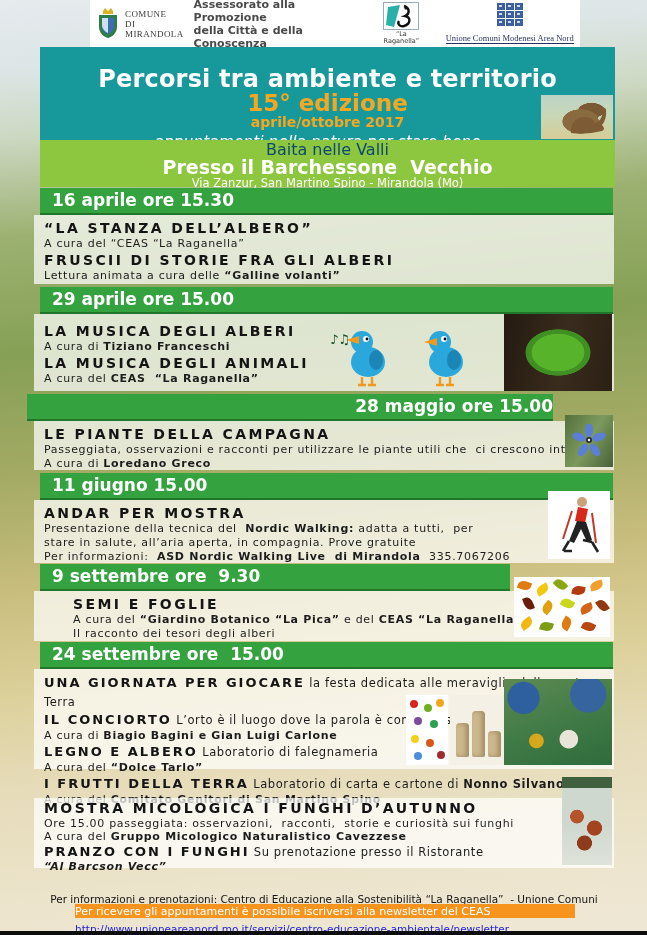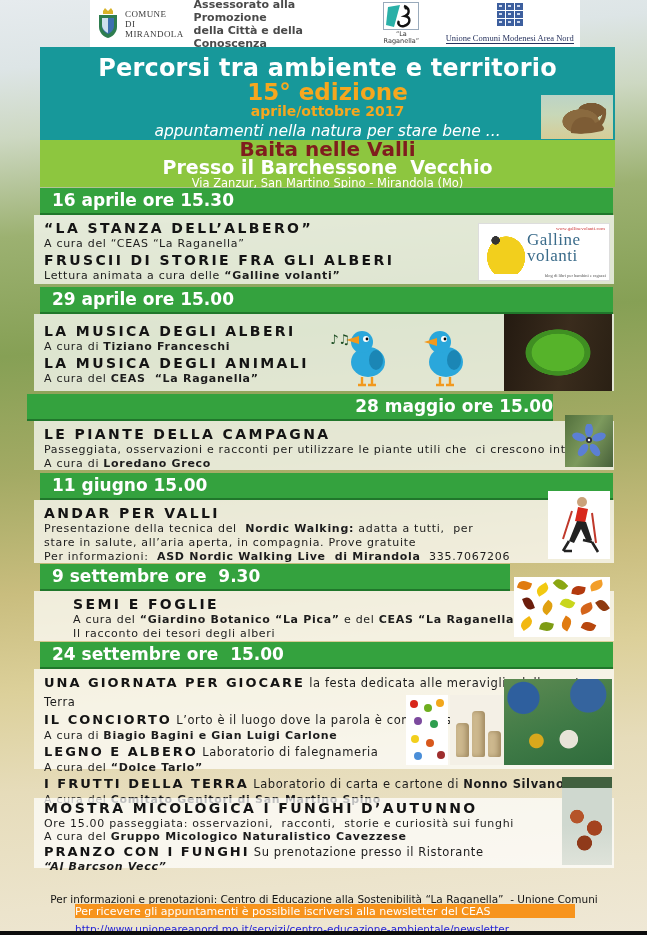--- a/index.html
+++ b/index.html
@@ -19,32 +19,32 @@
   .raganella .logo-box{width:34px;height:26px;margin:0 auto;border:1px solid #9ab;position:relative;background:#fff;overflow:hidden;}
   .raganella .caption{font-size:6.5px;color:#333;line-height:7px;margin-top:1px;}
   .unione{width:150px;text-align:center;margin-left:10px;}
   .unione .grid{display:grid;grid-template-columns:repeat(3,8px);grid-gap:1px;justify-content:center;}
   .unione .grid i{width:8px;height:7px;background:#3d5f9e;display:block;position:relative;}
   .unione .grid i::after{content:"";position:absolute;left:2px;top:2px;width:3px;height:2px;background:#cfd9ee;}
   .unione .caption{font-family:"Liberation Serif","DejaVu Serif",serif;font-size:8.5px;color:#27335e;border-bottom:1px solid #27335e;display:inline-block;margin-top:2px;line-height:10px;}
 
   
   .title-block{left:40px;top:47px;width:575px;height:93px;background:#17989a;text-align:center;color:#fff;}
-  .main-title{font-size:24px;font-weight:bold;line-height:26px;margin-top:8px;letter-spacing:.2px;}
+  .main-title{font-size:24px;font-weight:bold;line-height:26px;margin-top:19px;letter-spacing:.2px;}
   .edition{font-size:23px;font-weight:bold;color:#f6a71f;line-height:23px;}
   .edition-dates{font-size:14px;font-weight:bold;color:#f6a71f;line-height:15px;}
   .tagline{font-size:15.5px;font-style:italic;color:#fff;line-height:18px;margin-top:3px;}
   .hare{right:2px;bottom:1px;width:72px;height:44px;background:
      radial-gradient(ellipse at 55% 60%, #8a6a3f 0 32%, transparent 33%),
      radial-gradient(ellipse at 70% 35%, #7a5a34 0 18%, transparent 19%),
      linear-gradient(#bcd3c6 0%, #c8d8b8 45%, #d6cc96 100%);}
 
   
   .venue-block{left:40px;top:140px;width:575px;height:47px;background:#8dc63f;text-align:center;}
-  .venue-name{font-size:20px;font-weight:bold;color:#7f1d1d;line-height:17px;margin-top:1px;}
+  .venue-name{font-size:16px;font-weight:normal;color:#0c4a6e;line-height:17px;margin-top:1px;}
   .venue-place{font-size:19px;font-weight:bold;color:#fff;line-height:19px;white-space:pre-wrap;}
   .venue-addr{font-size:11.5px;color:#fff;line-height:12px;}
 
   
   .date-bar{background:#34a23e;border-bottom:2px solid #20772b;color:#fff;font-weight:bold;font-size:17px;line-height:25px;padding-left:12px;box-sizing:border-box;white-space:pre-wrap;}
 
   
   .sec{background:rgba(255,255,255,.72);box-sizing:border-box;padding:4px 10px;}
   .ev-title{font-weight:bold;color:#141414;font-size:14px;letter-spacing:2.4px;line-height:18px;white-space:pre-wrap;}
   .ev-title.sm{font-size:13px;letter-spacing:2px;}
@@ -180,26 +180,20 @@
     <div class="venue-place">Presso il Barchessone  Vecchio</div>
     <div class="venue-addr">Via Zanzur, San Martino Spino - Mirandola (Mo)</div>
   </div>
 
   <div class="abs date-bar" style="left:40px;top:188px;width:573px;height:27px;">16 aprile ore 15.30</div>
   <div class="abs sec" style="left:34px;top:215px;width:580px;height:69px;position:absolute;">
     <div class="ev-title">“LA STANZA DELL’ALBERO”</div>
     <div class="ev-sub">A cura del “CEAS “La Raganella”</div>
     <div class="ev-title">FRUSCII DI STORIE FRA GLI ALBERI</div>
     <div class="ev-sub"><span>Lettura animata a cura delle </span><b>“Galline volanti”</b></div>
-    <div class="abs galline-box">
-      <span class="galline-url">www.gallinevolanti.com</span>
-      <span class="galline-hen"></span>
-      <span class="galline-name"><span>Galline</span><br><span>volanti</span></span>
-      <span class="galline-sub">blog di libri per bambini e ragazzi</span>
-    </div>
   </div>
 
   <div class="abs date-bar" style="left:40px;top:287px;width:573px;height:27px;">29 aprile ore 15.00</div>
   <div class="abs sec" style="left:34px;top:314px;width:580px;height:77px;">
     <div class="ev-title" style="margin-top:4px;">LA MUSICA DEGLI ALBERI</div>
     <div class="ev-sub"><span>A cura di </span><b>Tiziano Franceschi</b></div>
     <div class="ev-title">LA MUSICA DEGLI ANIMALI</div>
     <div class="ev-sub"><span>A cura del </span><b>CEAS  “La Raganella”</b></div>
     <div class="abs birds">
       <span class="note">♪♫</span>
@@ -238,21 +232,21 @@
             <ellipse cx="7" cy="13" rx="4" ry="7" transform="rotate(288 7 13)"></ellipse>
           </g>
         <circle cx="17" cy="16" r="3" fill="#2a2a3a"></circle>
           <circle cx="17" cy="16" r="1.2" fill="#fff"></circle>
       </svg>
     </div>
   </div>
 
   <div class="abs date-bar" style="left:40px;top:473px;width:573px;height:27px;">11 giugno 15.00</div>
   <div class="abs sec" style="left:34px;top:500px;width:580px;height:63px;">
-    <div class="ev-title">ANDAR PER VALLI</div>
+    <div class="ev-title">ANDAR PER MOSTRA</div>
     <div class="ev-sub" style="width:440px;"><span>Presentazione della tecnica del  </span><b>Nordic Walking:</b><span> adatta a tutti,  per stare in salute, all’aria aperta, in compagnia. Prove gratuite</span></div>
     <div class="ev-sub"><span>Per informazioni:  </span><b>ASD Nordic Walking Live  di Mirandola</b><span>  335.7067206</span></div>
     <div class="abs walker-box">
       <svg width="54" height="60" viewBox="0 0 54 60">
         <circle cx="30" cy="7" r="5" fill="#caa27a"></circle>
         <path d="M26 12 l10 2 l-3 14 l-10 -2 z" fill="#d8281c"></path>
         <path d="M25 26 l9 1 l6 18 l-5 2 l-6 -13 l-7 14 l-5 -2 z" fill="#222"></path>
         <path d="M31 45 l9 2 M17 46 l-6 10 M12 56 l8 0 M40 47 l6 10" stroke="#222" stroke-width="2.6"></path>
         <path d="M20 16 l-9 28 M40 18 l4 30" stroke="#c0392b" stroke-width="2"></path>
       </svg>

